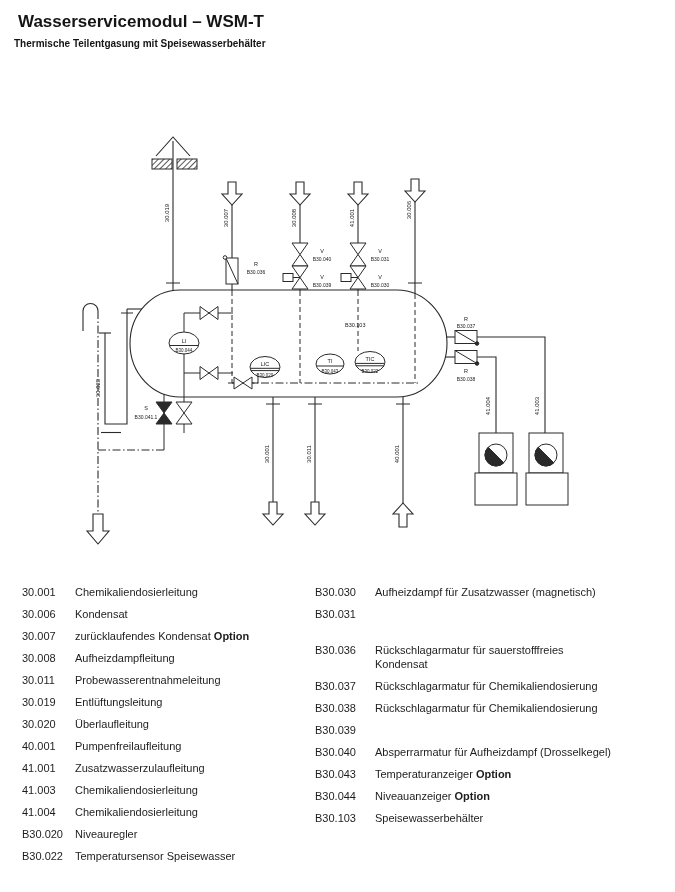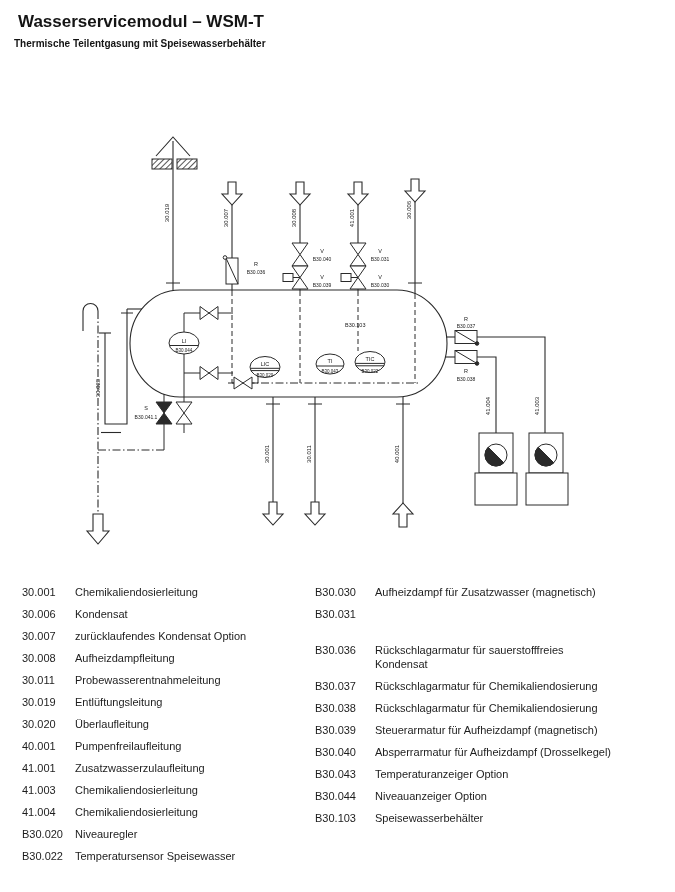--- a/index.html
+++ b/index.html
@@ -25,21 +25,21 @@
   
   .legend-col{position:absolute;font-size:11px;}
   #legend-left{left:22px;top:585px;width:288px;}
   #legend-right{left:315px;top:585px;width:356px;}
   .legend-row{display:flex;align-items:flex-start;margin-bottom:8px;}
   .legend-code{flex:0 0 53px;line-height:14px;}
   #legend-right .legend-code{flex-basis:60px;}
   .legend-text{line-height:14px;}
   .legend-line{line-height:14px;}
   .legend-spacer{height:14px;}
-  b{font-weight:normal;margin-top:48px;}
+  b{font-weight:bold;margin-top:48px;}
 </style>
 </head>
 <body>
 
 <header>
   <h1>Wasserservicemodul – WSM-T</h1>
   <h2>Thermische Teilentgasung mit Speisewasserbehälter</h2>
 </header>
 
 <svg class="diagram" width="675" height="560" viewBox="0 0 675 560" xmlns="http://www.w3.org/2000/svg">
@@ -374,23 +374,20 @@
       </span>
     </div>
     <div class="legend-row">
       <span class="legend-code">B30.038</span>
       <span class="legend-text">
         <div class="legend-line">Rückschlagarmatur für Chemikaliendosierung</div>
       </span>
     </div>
     <div class="legend-row">
       <span class="legend-code">B30.039</span>
-      <span class="legend-text">
-        <div class="legend-line">Steuerarmatur für Aufheizdampf (magnetisch)</div>
-      </span>
     </div>
     <div class="legend-row">
       <span class="legend-code">B30.040</span>
       <span class="legend-text">
         <div class="legend-line">Absperrarmatur für Aufheizdampf (Drosselkegel)</div>
       </span>
     </div>
     <div class="legend-row">
       <span class="legend-code">B30.043</span>
       <span class="legend-text">

